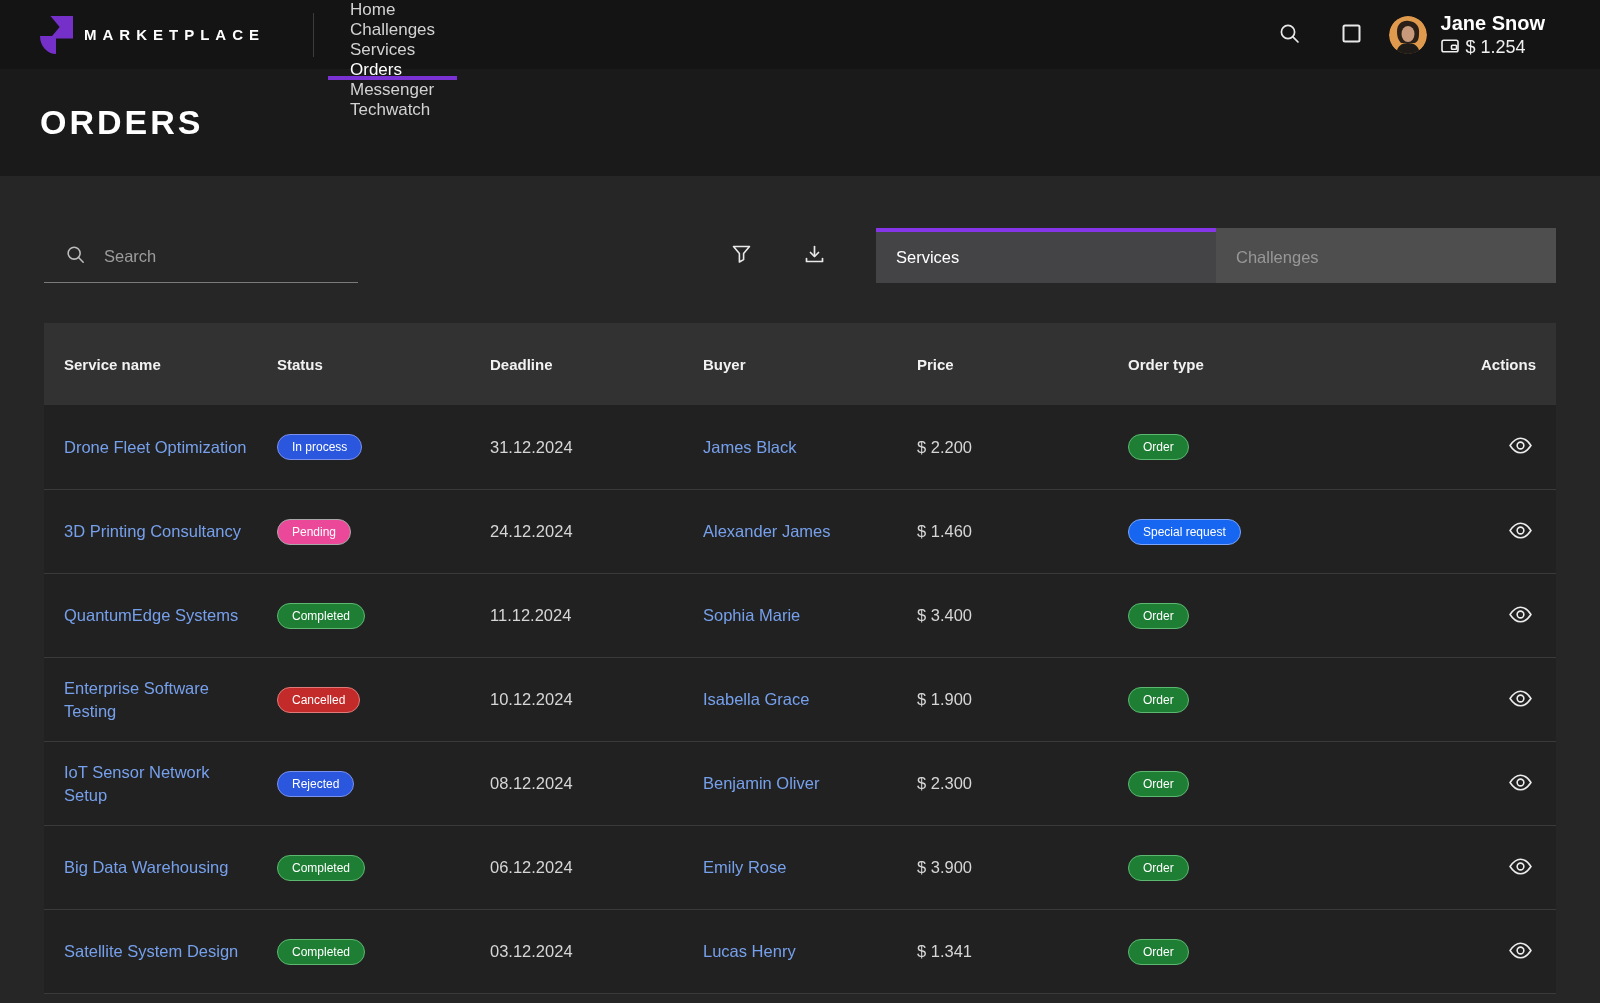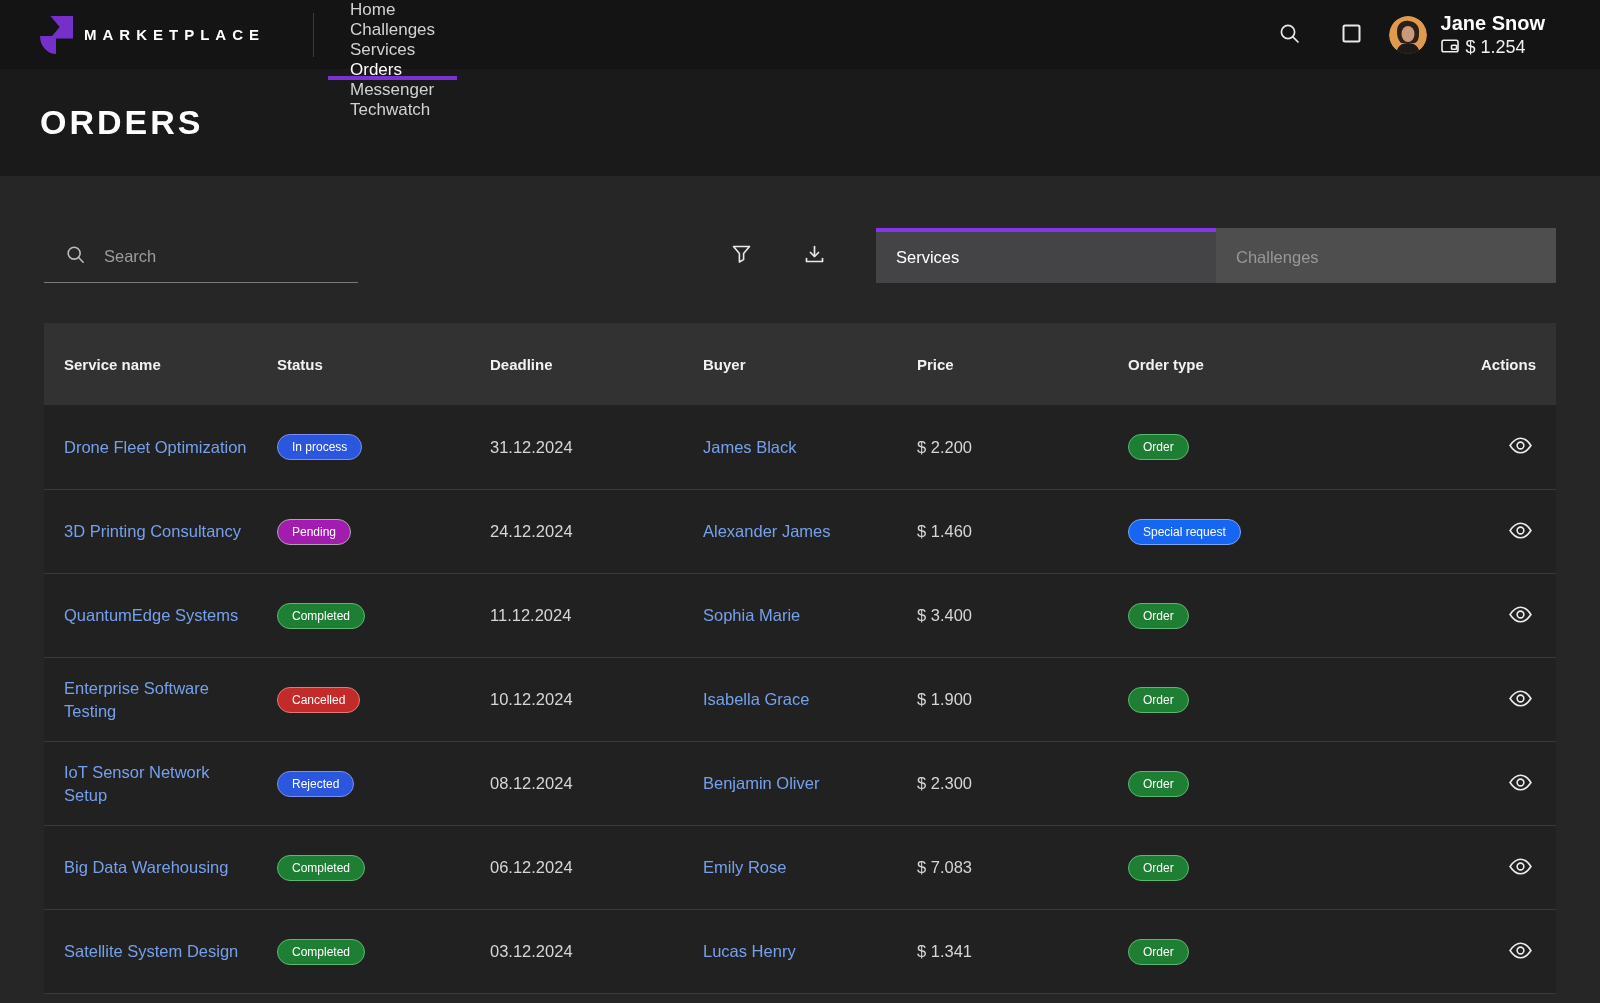--- a/index.html
+++ b/index.html
@@ -96,21 +96,21 @@
   .muted { color:#d6d6d6; }
 
   .badge {
     display:inline-block; padding:5px 14px; border-radius:16px;
     font-size:12px; color:#fff; border:1.5px solid; white-space:nowrap;text-align:center;
   }
   .badge.blue        { background:#2b57de; border-color:#7b8fec; }
   .badge.bright-blue { background:#1766f2; border-color:#7aa4f7; }
   .badge.green       { background:#1e7e34; border-color:#5cb871; }
   .badge.red         { background:#c32b2b; border-color:#e07a7a; }
-  .badge.gray        { background:#a21caf; border-color:#a8a8a8; }
+  .badge.gray        { background:#ec4899; border-color:#a8a8a8; }
 
   .eye-btn { background:none; border:none; cursor:pointer; padding:4px; }
 </style>
 </head>
 <body>
 
 <header class="navbar">
   <div class="nav-left">
     <div class="logo">
       <div class="logo-mark">
@@ -339,21 +339,21 @@
         </span>
       </button>
     </div>
   </div>
 
   <div class="t-row">
     <div class="cell-first"><a class="link cell-service">Big Data Warehousing</a></div>
     <div><span class="badge cell-status green">Completed</span></div>
     <div class="muted cell-deadline">06.12.2024</div>
     <div><a class="link cell-buyer">Emily Rose</a></div>
-    <div class="muted cell-price">$ 7.083</div>
+    <div class="muted cell-price">$ 3.900</div>
     <div><span class="badge cell-order-type green">Order</span></div>
     <div class="cell-last">
       <button class="eye-btn">
         <span>
           <svg width="23" height="17" viewBox="0 0 22 16" fill="none" stroke="#ececec" stroke-width="1.5">
             <path d="M1 8 C4.5 2.7 7.9 1 11 1 C14.1 1 17.5 2.7 21 8 C17.5 13.3 14.1 15 11 15 C7.9 15 4.5 13.3 1 8 Z"></path>
             <circle cx="11" cy="8" r="3.2"></circle>
           </svg>
         </span>
       </button>

